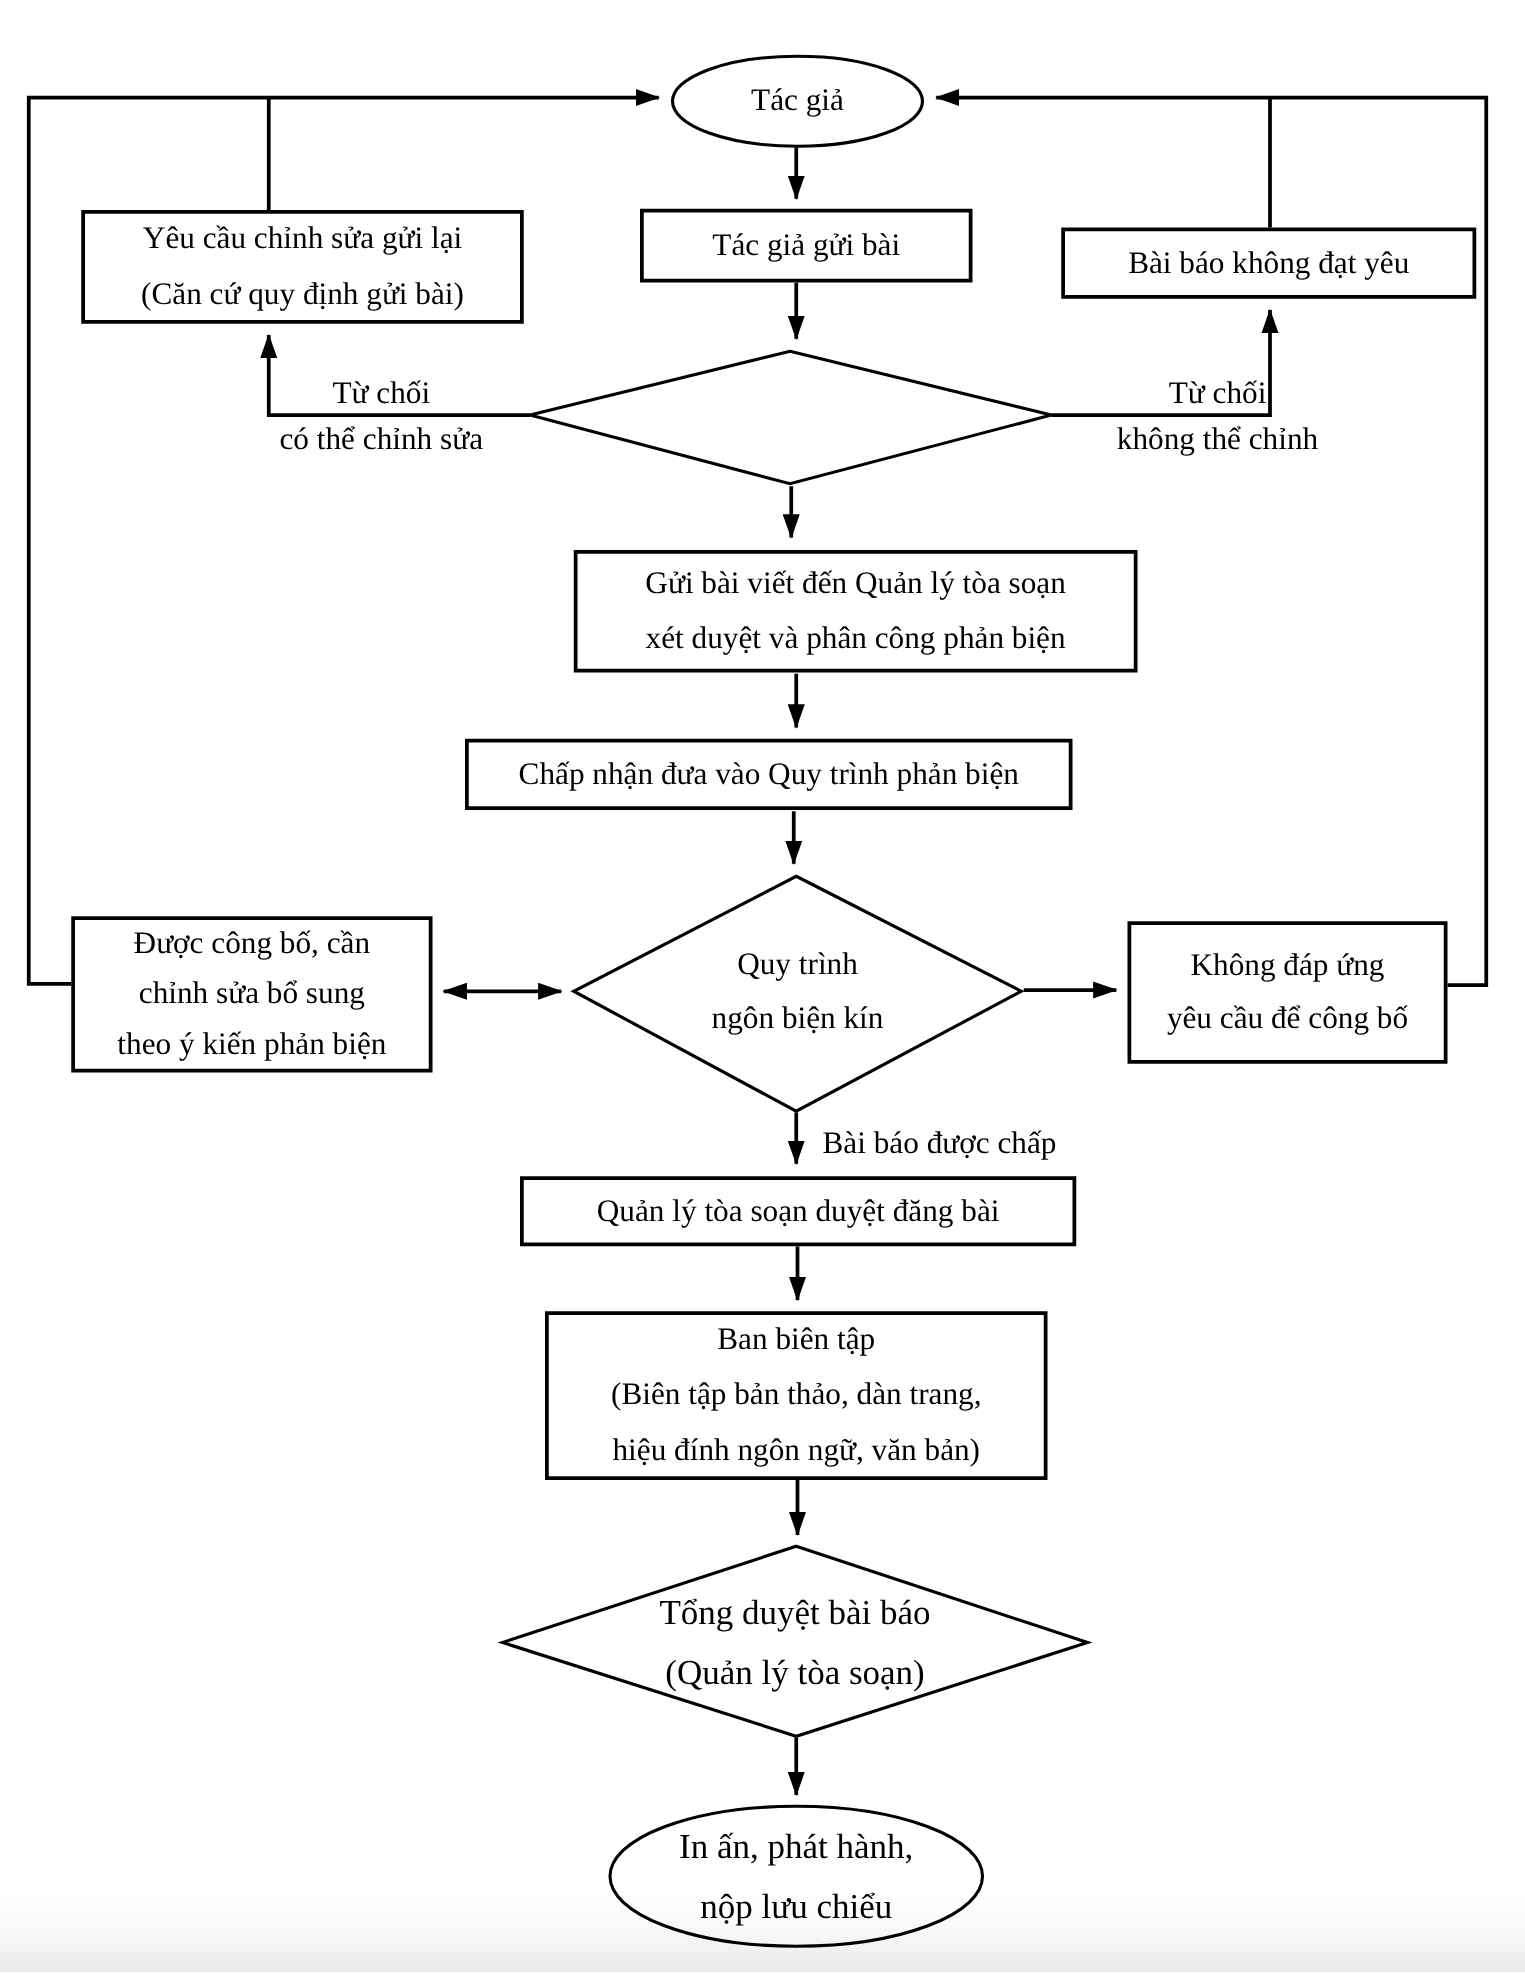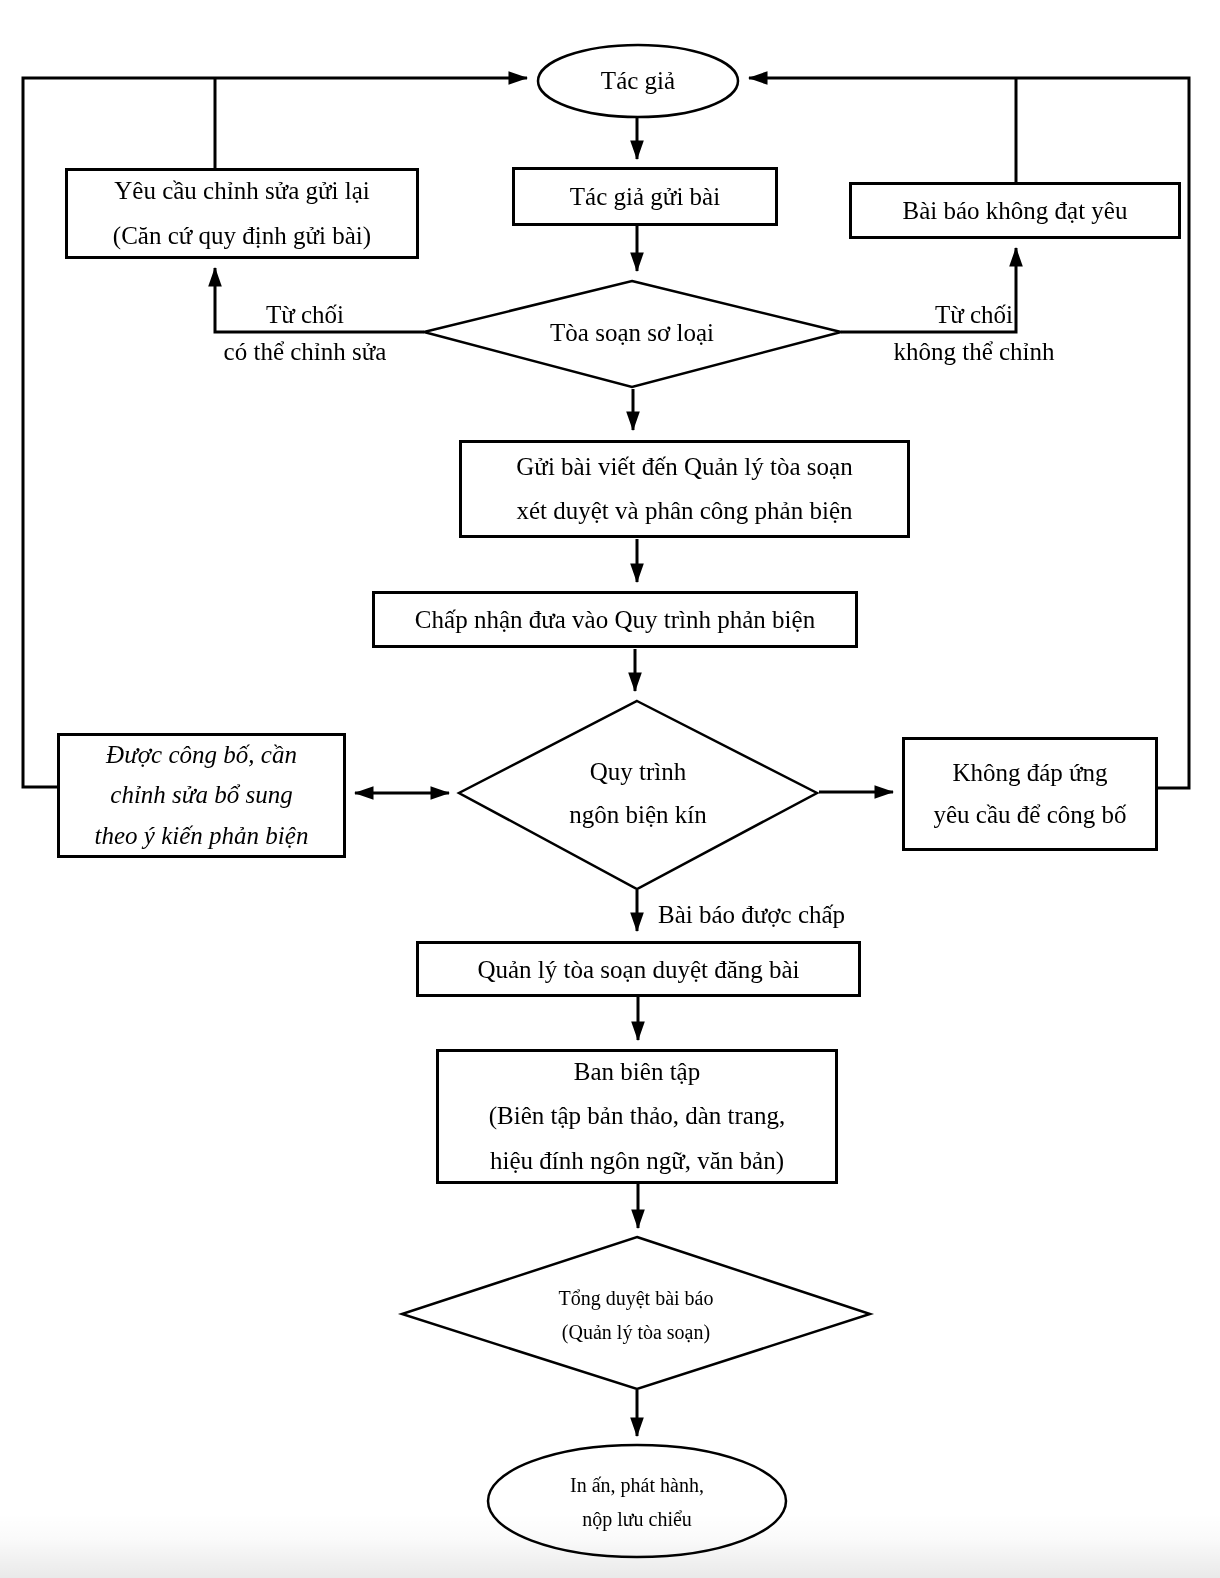--- a/index.html
+++ b/index.html
@@ -34,21 +34,21 @@
   }
   .overlay { background: transparent; }
   .edge-label {
     position: absolute;
     font-size: 25px;
     line-height: 37px;
     white-space: pre-line;
     text-align: center;
   }
   .edge-label.single { text-align: left; }
-  .small-text { font-size: 20px; }
+  .small-text { font-size: 28px; }
   .bottom-fade {
     position: absolute;
     left: 0; right: 0; bottom: 0;
     height: 65px;
     background: linear-gradient(180deg, rgba(0,0,0,0) 0%, rgba(0,0,0,0.02) 40%, rgba(0,0,0,0.085) 100%);
     pointer-events: none;
   }
 </style>
 </head>
 <body>
@@ -88,23 +88,20 @@
       <polygon points="637,701 817,793 637,889 459,793"></polygon>
       <polygon points="637,1237 870,1314 637,1389 402,1314"></polygon>
       <ellipse cx="637" cy="1501" rx="149" ry="56"></ellipse>
     </g>
   </svg>
 
   <div class="node overlay" style="left:538px; top:58px; width:200px; height:44px;">
     <span>Tác giả</span>
   </div>
 
-  <div class="node overlay" style="left:432px; top:308px; width:400px; height:48px;">
-    <span>Tòa soạn sơ loại</span>
-  </div>
 
   <div class="node overlay" style="left:488px; top:748px; width:300px; height:90px;">
     <span>Quy trình
 ngôn biện kín</span>
   </div>
 
   <div class="node overlay small-text" style="left:436px; top:1270px; width:400px; height:90px;">
     <span>Tổng duyệt bài báo
 (Quản lý tòa soạn)</span>
   </div>
@@ -129,21 +126,21 @@
 
   <div class="node rect" style="left:413px; top:440px; width:451px; height:98px; line-height:1.78;margin-left:46px;">
     <span>Gửi bài viết đến Quản lý tòa soạn
 xét duyệt và phân công phản biện</span>
   </div>
 
   <div class="node rect" style="left:372px; top:591px; width:486px; height:57px;">
     <span>Chấp nhận đưa vào Quy trình phản biện</span>
   </div>
 
-  <div class="node rect" style="left:57px; top:733px; width:289px; height:125px; line-height:1.62;font-style:italic;">
+  <div class="node rect" style="left:57px; top:733px; width:289px; height:125px; line-height:1.62;">
     <span>Được công bố, cần
 chỉnh sửa bổ sung
 theo ý kiến phản biện</span>
   </div>
 
   <div class="node rect" style="left:902px; top:737px; width:256px; height:114px; line-height:1.7;">
     <span>Không đáp ứng
 yêu cầu để công bố</span>
   </div>
 

